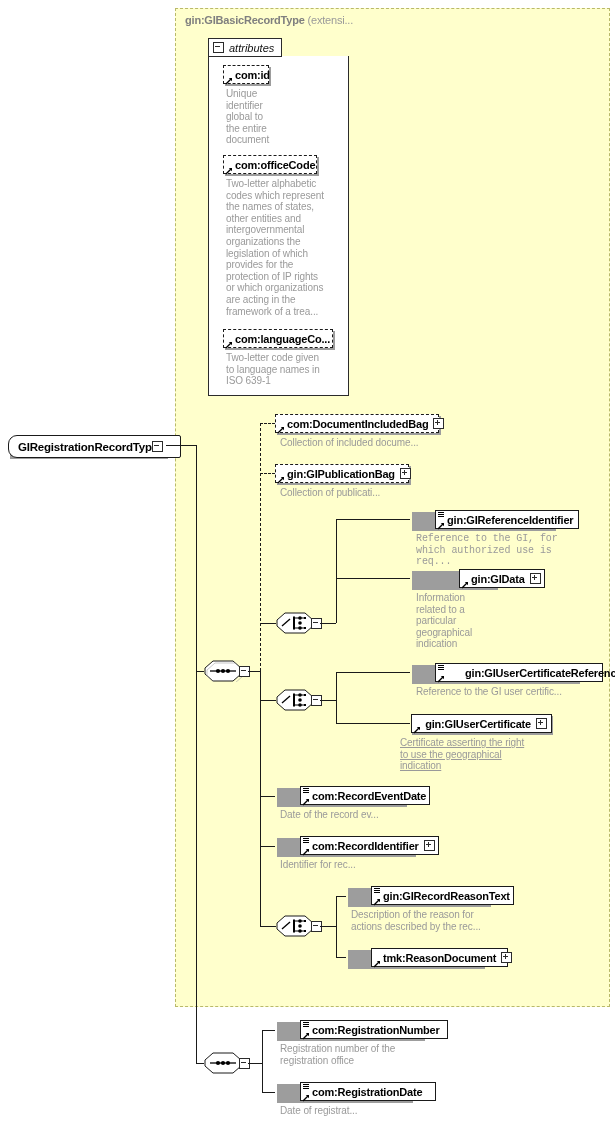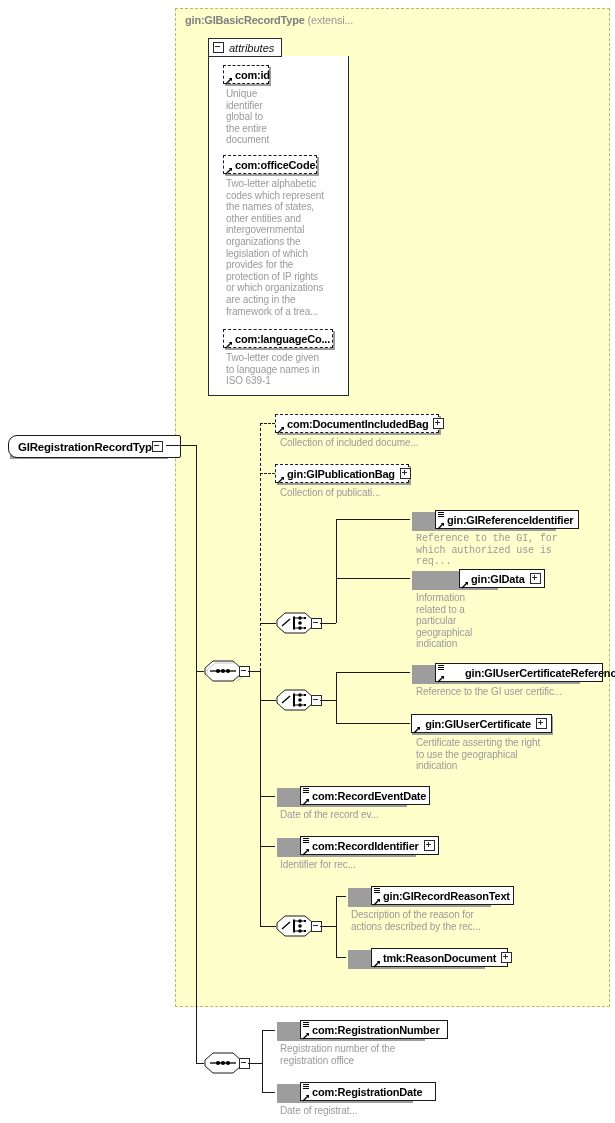--- a/index.html
+++ b/index.html
@@ -361,21 +361,21 @@
   <div class="node solid" style="left:386px;top:714px;width:141px;justify-content:flex-end;">
     <span class="glyph-arrow">
       <svg width="7" height="7" viewBox="0 0 7 7">
           <path d="M0 6 L5 1" stroke="#000" stroke-width="1.3" fill="none"></path>
           <path d="M6 0 L6 3.2 L2.8 0 Z" fill="#000"></path>
         </svg>
     </span>
     <span class="node-label">gin:GIUserCertificate</span>
     <span class="plus-sq" style="margin-left:5px;"></span>
   </div>
-  <div class="anno" style="left:416px;top:737px;width:175px;">Certificate asserting the right
+  <div class="anno" style="left:400px;top:737px;width:175px;text-decoration:underline;">Certificate asserting the right
 to use the geographical
 indication</div>
 
   <div class="ln h" style="left:260px;top:796px;width:15px;"></div>
   <div class="node-shadow" style="left:277px;top:788px;width:130px;height:19px;"></div>
   <div class="node solid" style="left:275px;top:786px;width:130px;">
     <span class="glyph-rows">
         <i></i>
         <i></i>
         <i></i>

